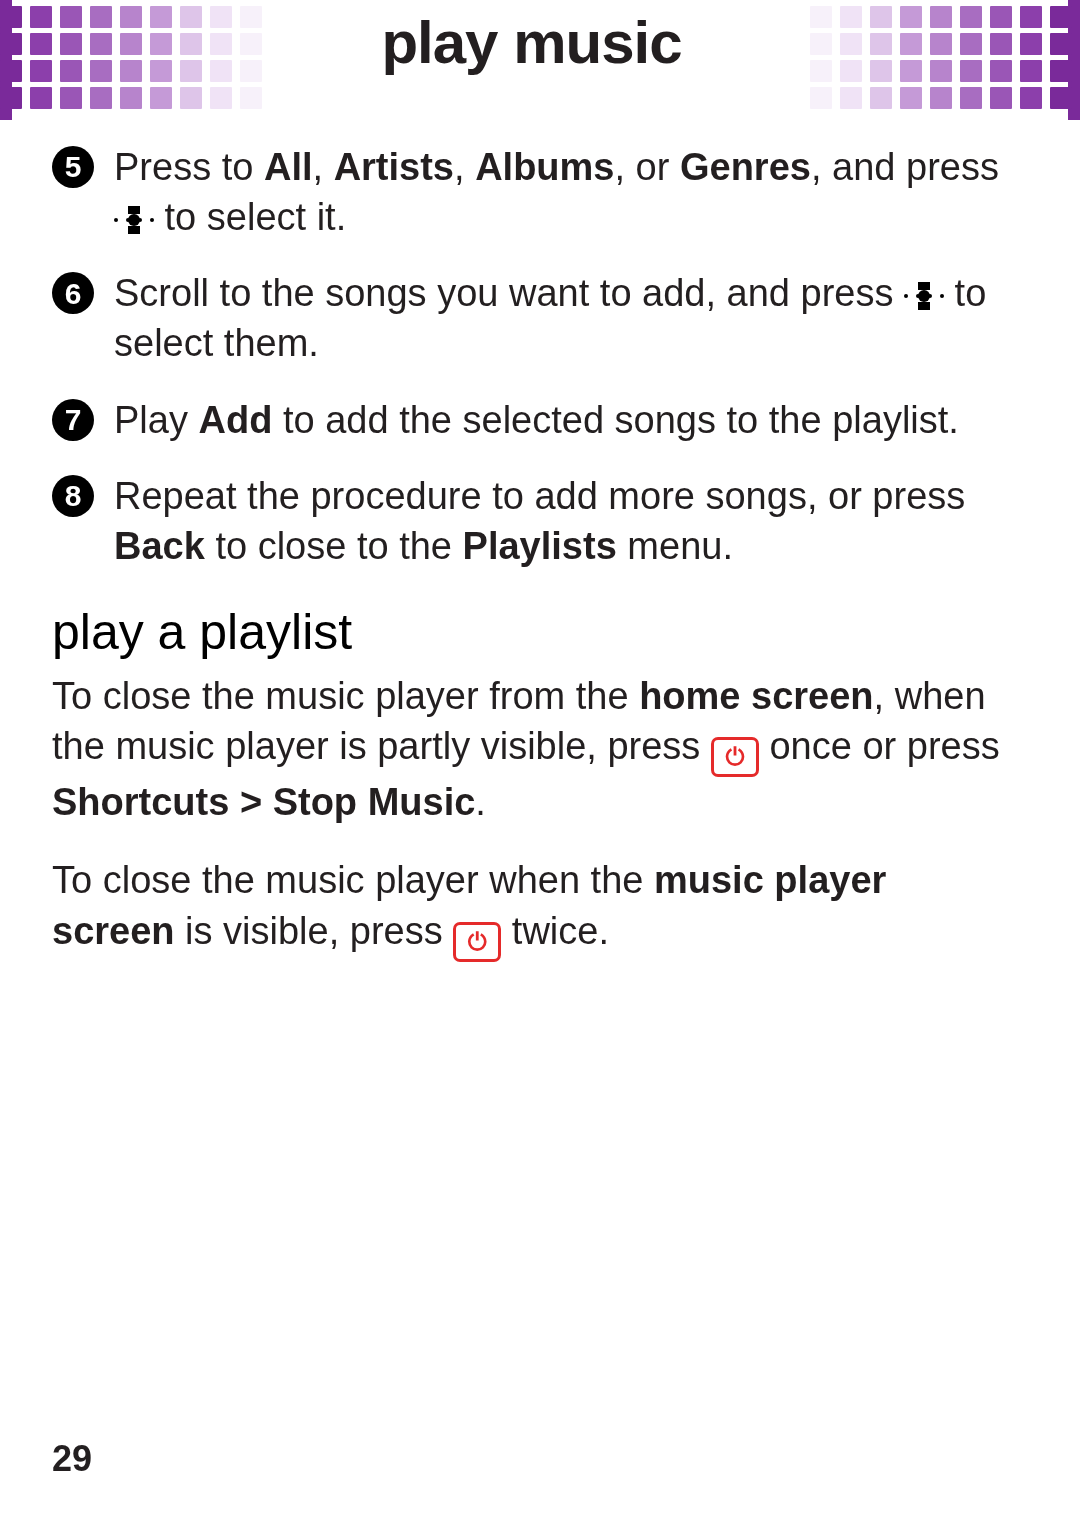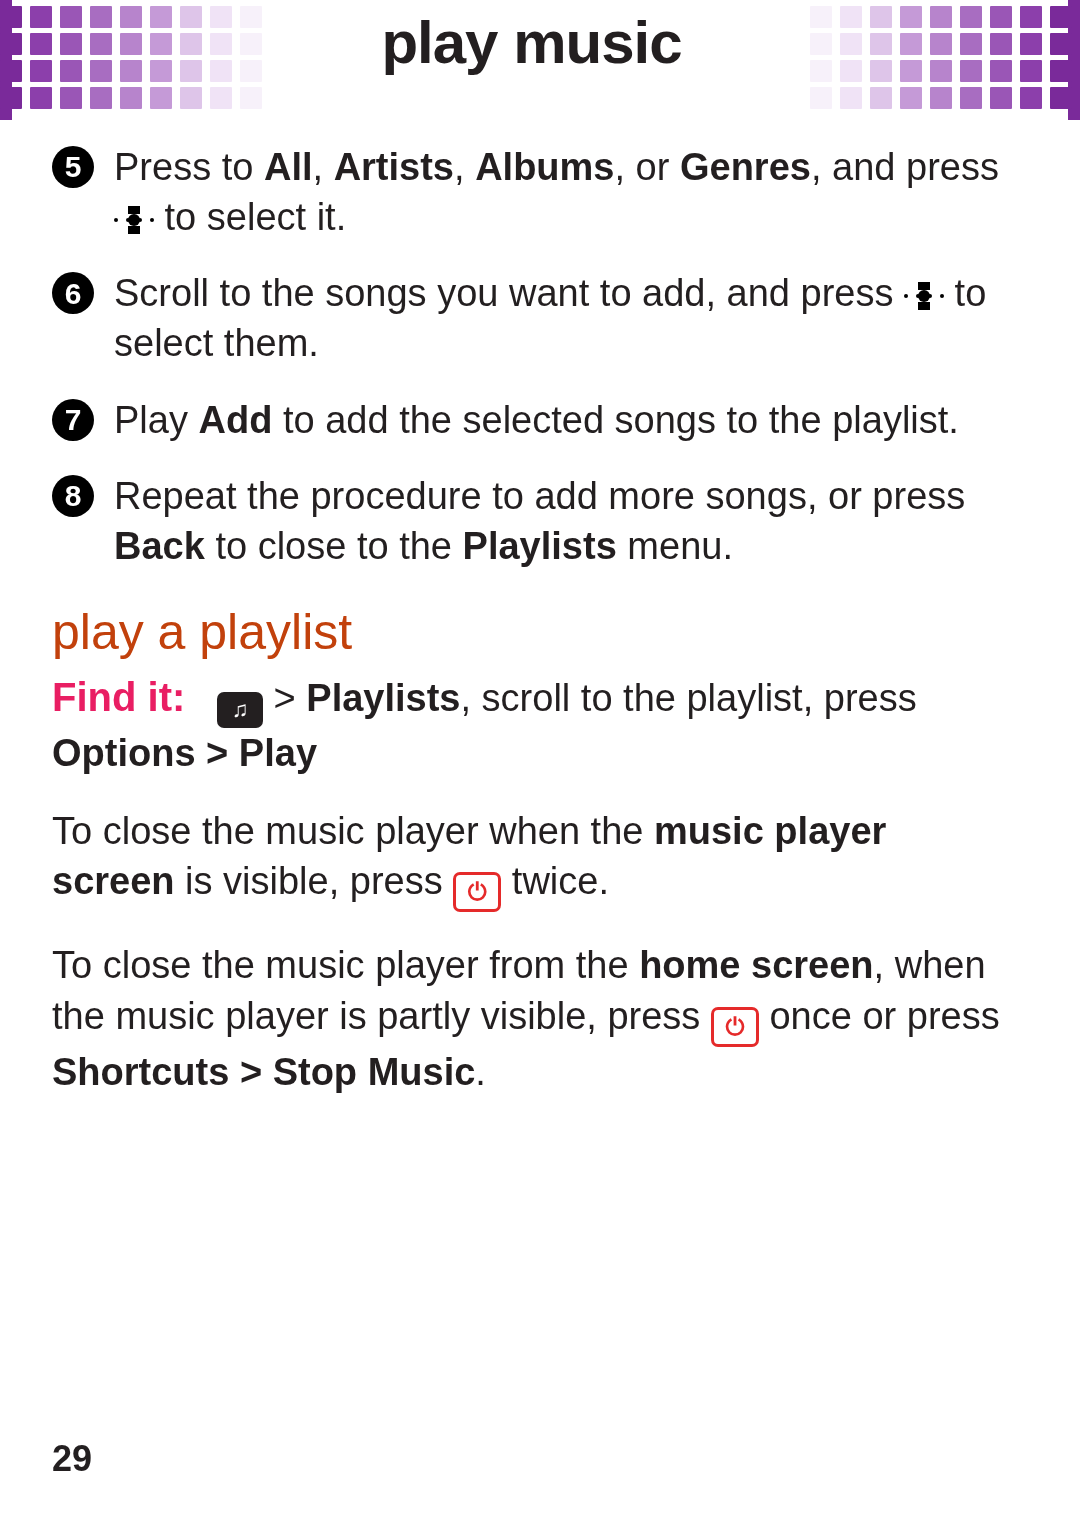--- a/index.html
+++ b/index.html
@@ -90,21 +90,21 @@
     align-items: center;
     justify-content: center;
     margin-top: 4px;
   }
   .step-body {
     flex: 1 1 auto;
   }
   .cond-b { font-family: "Arial Narrow", Arial, sans-serif; font-stretch: condensed; font-weight: 700; text-align: right; }
   .bold { font-weight: 800; }
   .h2 {
-    color: #c2410c;
+    color: #000000;
     font-size: 50px;
     font-weight: 400;
     margin-top: 28px;
     margin-bottom: 6px;
   }
   .find-label {
     color: #e91e63;
     font-weight: 800;
     font-size: 40px;
   }
@@ -340,31 +340,24 @@
     </div>
 
     <div class="step">
       <div class="step-num">8</div>
       <div class="step-body">
         <span>Repeat the procedure to add more songs, or press </span><span class="cond-b">Back</span><span> to close to the </span><span class="cond-b">Playlists</span><span> menu.</span>
       </div>
     </div>
 
     <div class="h2">play a playlist</div>
+
     <div class="para">
-      <span class="find-label">Find it:</span>
-      <span>&nbsp;</span>
-      <span class="ico-music">♫</span>
-      <span> &gt; </span><span class="cond-b">Playlists</span><span>, scroll to the playlist, press </span><br>
-      <span class="cond-b">Options &gt; Play</span>
-    </div>
-
+      <span>To close the music player from the </span><span class="bold">home screen</span><span>, when the music player is partly visible, press </span><span class="ico-power">⏻</span><span> once or press </span><span class="cond-b">Shortcuts &gt; Stop Music</span><span>.</span>
+    </div>
     <div class="para">
       <span>To close the music player when the </span><span class="bold">music player screen</span><span> is visible, press </span><span class="ico-power">⏻</span><span> twice.</span>
     </div>
-    <div class="para">
-      <span>To close the music player from the </span><span class="bold">home screen</span><span>, when the music player is partly visible, press </span><span class="ico-power">⏻</span><span> once or press </span><span class="cond-b">Shortcuts &gt; Stop Music</span><span>.</span>
-    </div>
   </div>
 
   <div class="page-num">29</div>
 
 </div>
 
 </body></html>

